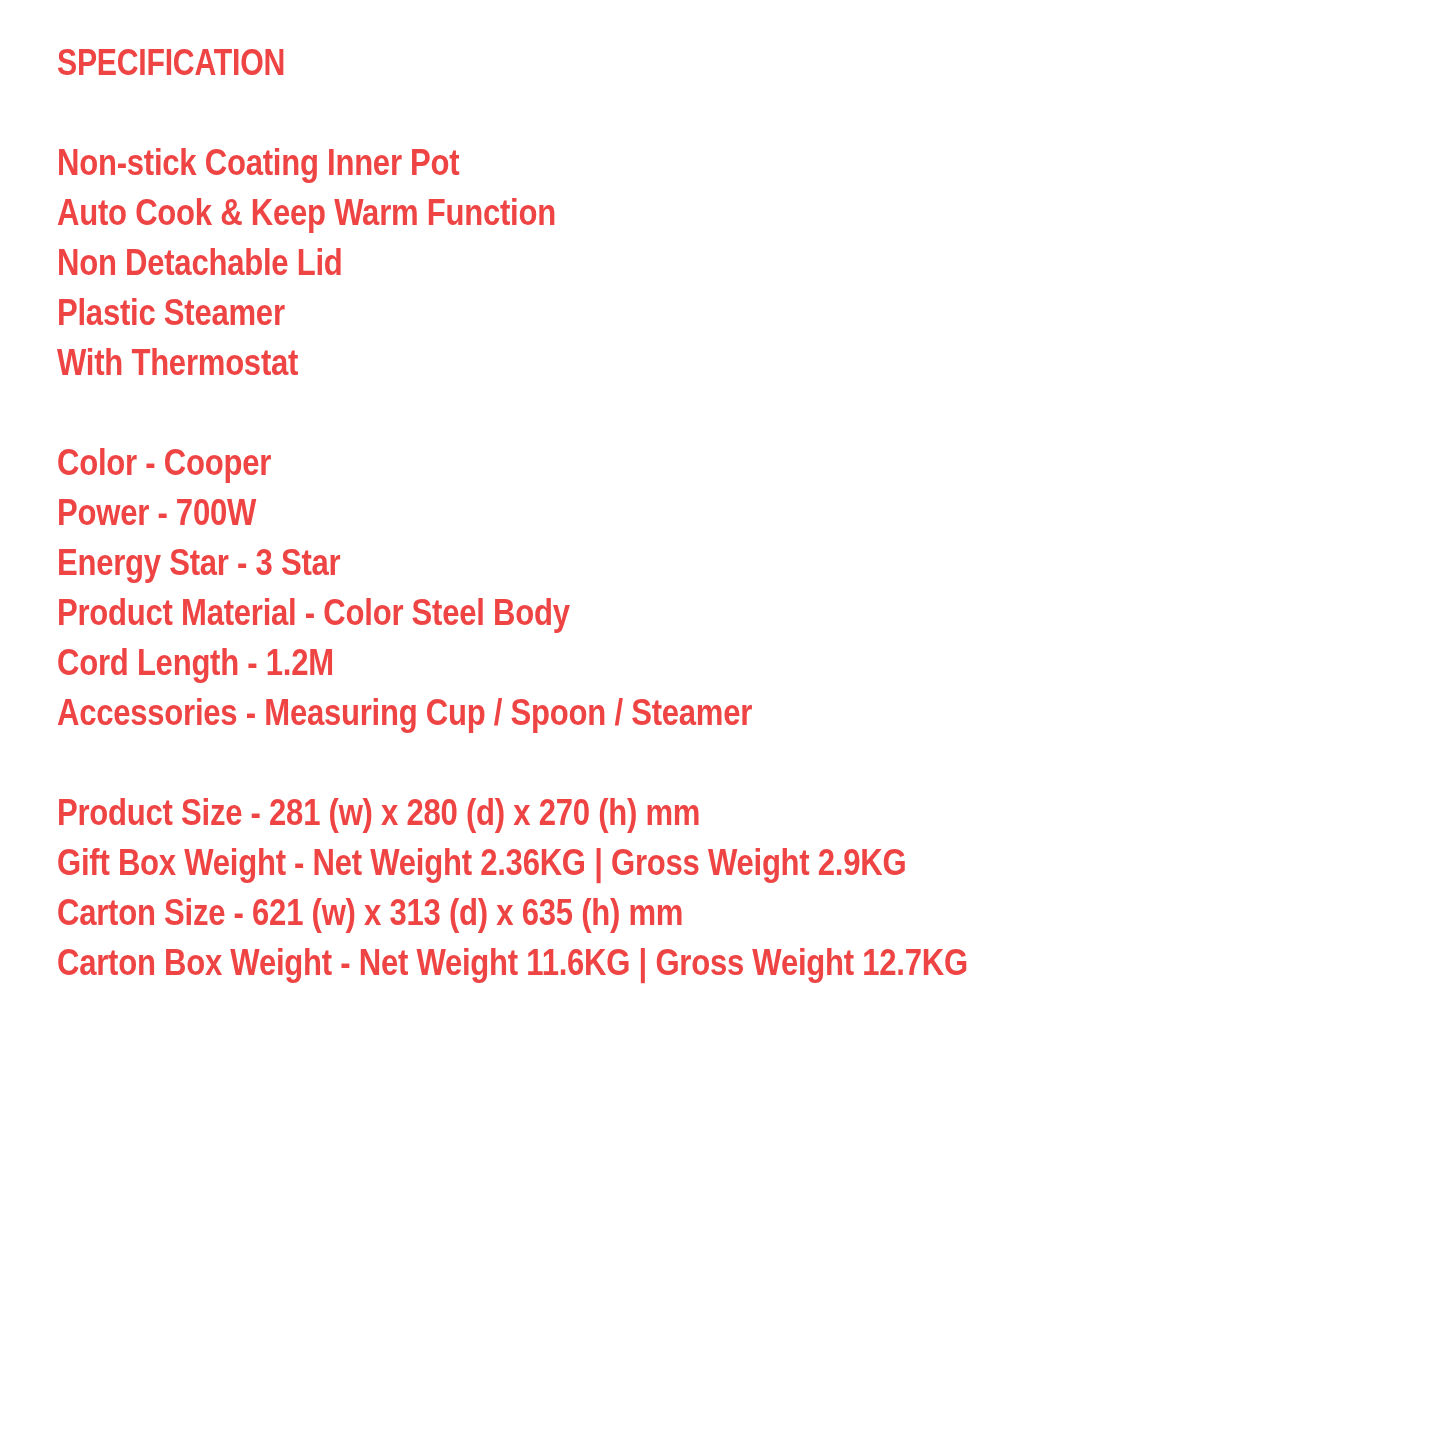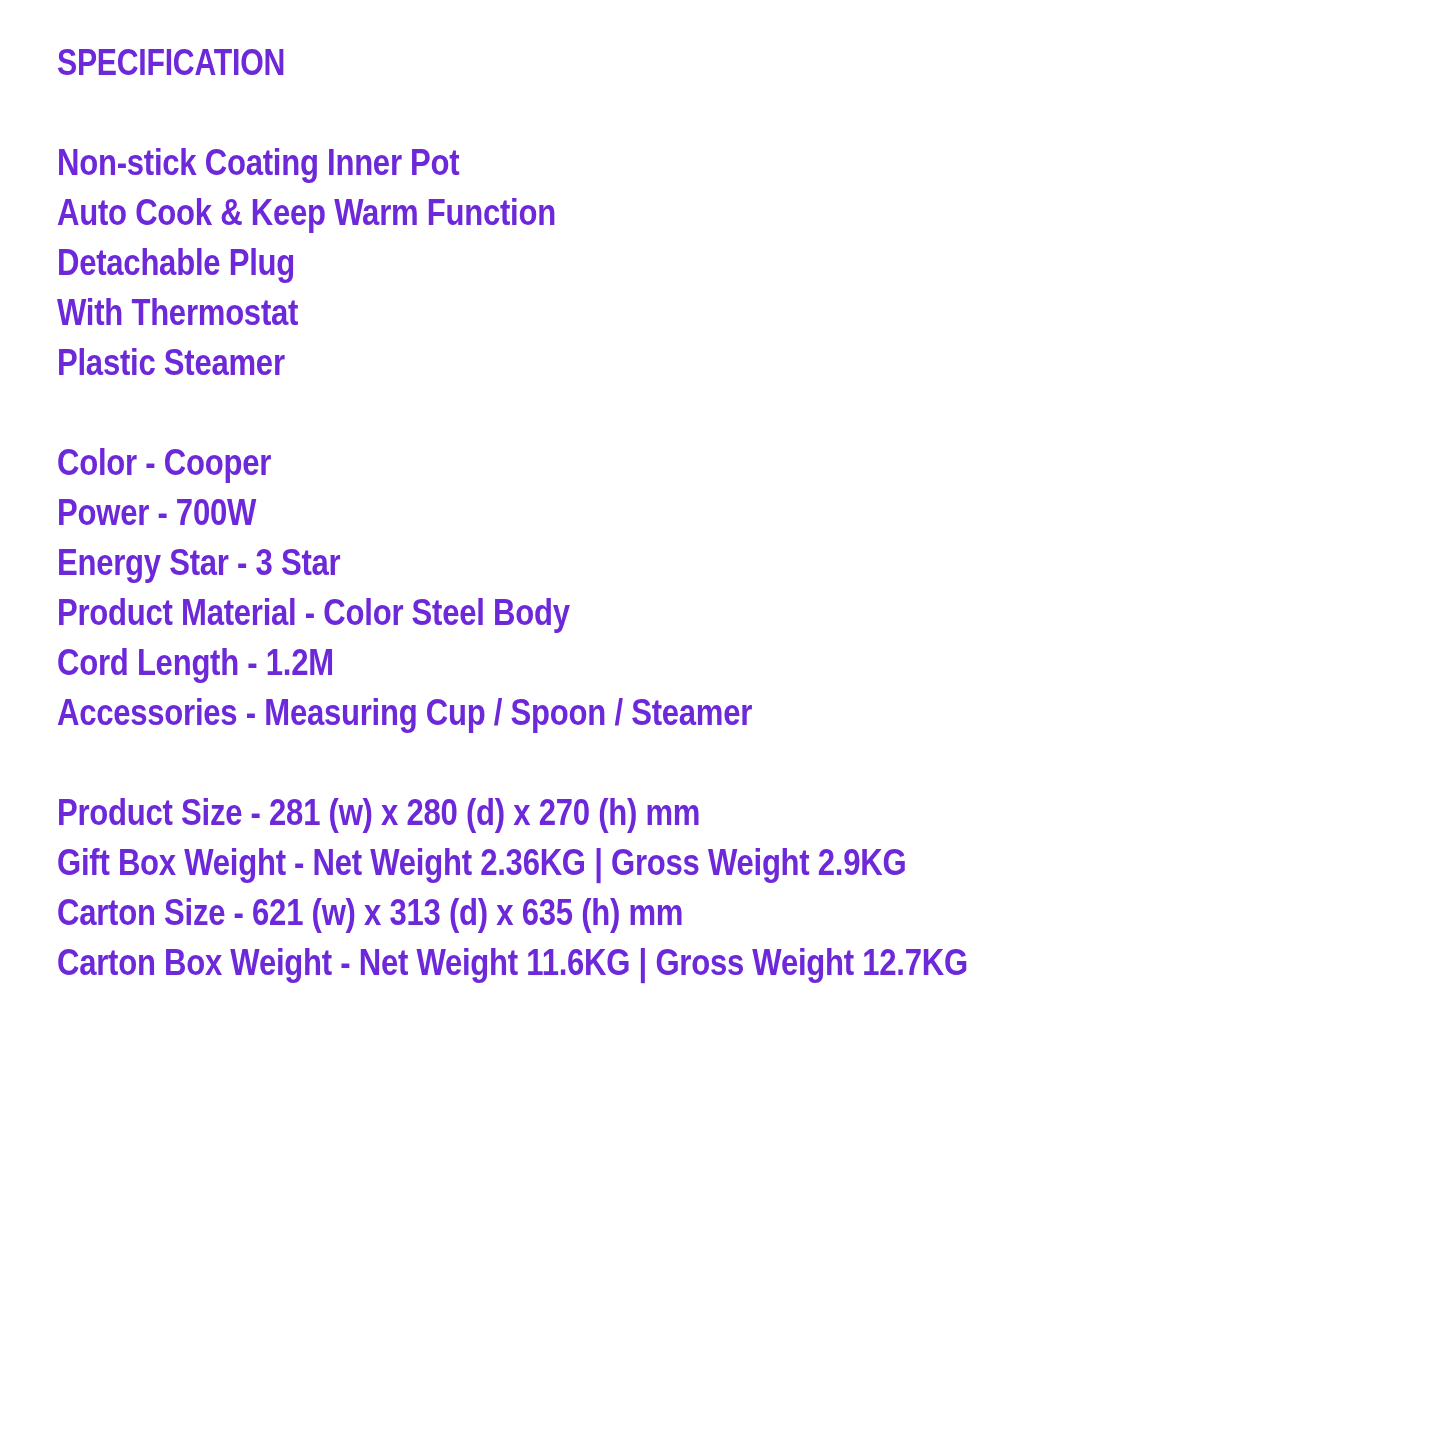--- a/index.html
+++ b/index.html
@@ -7,21 +7,21 @@
     padding: 0;
     background: #ffffff;
   }
   .page {
     position: relative;
     width: 1440px;
     height: 1440px;
     background: #ffffff;
     overflow: hidden;
     font-family: "Liberation Sans", sans-serif;
-    color: #6d28d9;
+    color: #ef4444;
   }
   .content {
     position: absolute;
     top: 38px;
     left: 57px;
     right: 30px;
   }
   .line {
     display: block;
     height: 50px;
@@ -51,23 +51,23 @@
 
     <div class="heading">
       <h1 class="line" style="margin:0"><span>SPECIFICATION</span></h1>
     </div>
 
     <div class="block-gap"></div>
 
     <div class="paragraph">
       <div class="line"><span>Non-stick Coating Inner Pot</span></div>
       <div class="line"><span>Auto Cook &amp; Keep Warm Function</span></div>
-      <div class="line"><span>Detachable Plug</span></div>
+      <div class="line"><span>Non Detachable Lid</span></div>
+      <div class="line"><span>Plastic Steamer</span></div>
       <div class="line"><span>With Thermostat</span></div>
-      <div class="line"><span>Plastic Steamer</span></div>
     </div>
 
     <div class="block-gap"></div>
 
     <div class="paragraph">
       <div class="line"><span>Color - Cooper</span></div>
       <div class="line"><span>Power - 700W</span></div>
       <div class="line"><span>Energy Star - 3 Star</span></div>
       <div class="line"><span>Product Material - Color Steel Body</span></div>
       <div class="line"><span>Cord Length - 1.2M</span></div>

